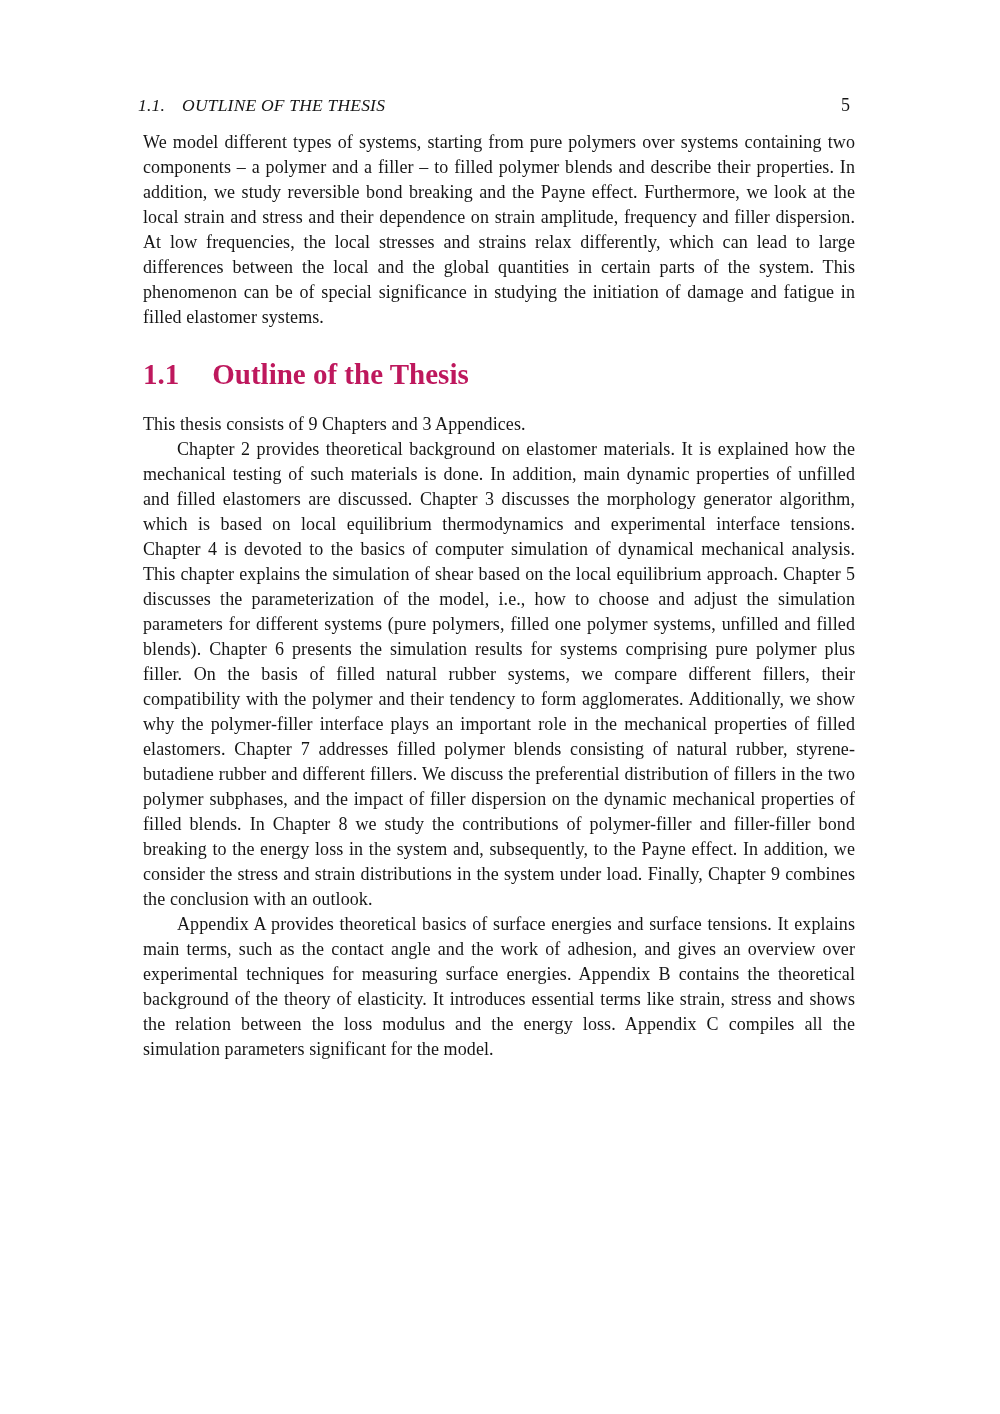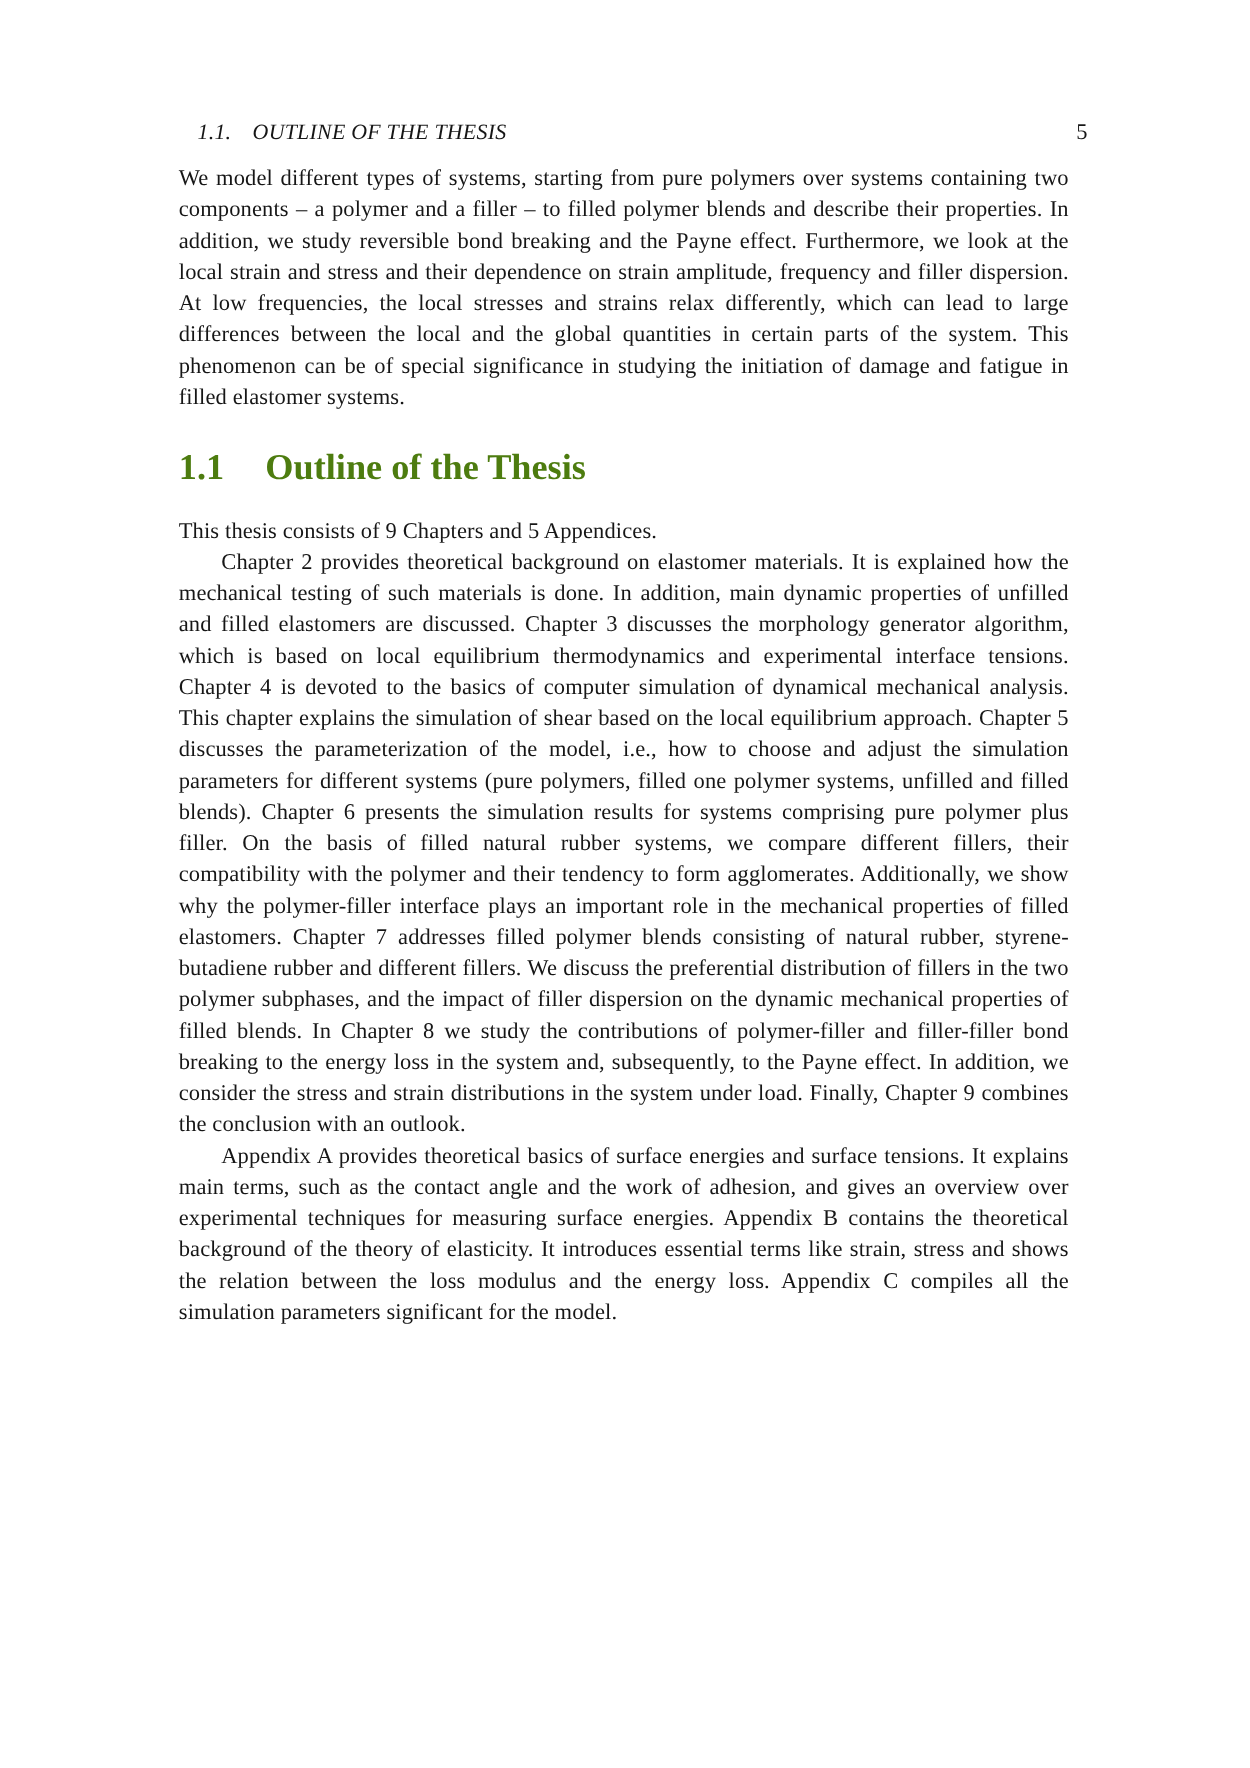--- a/index.html
+++ b/index.html
@@ -17,21 +17,21 @@
   }
   .page {
     position: relative;
     width: 1000px;
     height: 1414px;
     background: #ffffff;
   }
   .running-header {
     position: absolute;
     top: 94px;
-    left: 158px;
+    left: 138px;
     width: 712px;
     display: flex;
     justify-content: space-between;
     align-items: center;
     font-size: 17.5px;
     line-height: 22px;
   }
   .running-header .header-left {
     font-style: italic;
     letter-spacing: 0.2px;
@@ -61,21 +61,21 @@
     text-indent: 34px;
   }
   .section-heading {
     margin: 27px 0 21px 0;
     padding: 0;
     font-size: 29px;
     line-height: 34px;
     font-weight: bold;
     letter-spacing: 0;
     text-align: left;
-    color: #4d7c0f;
+    color: #be185d;
   }
   .section-heading .sec-num {
     margin-right: 33px;
   }
 </style>
 </head>
 <body>
 
 <div class="page">
 
@@ -87,21 +87,21 @@
   </header>
 
   <main class="text-block">
 
     <p class="para">We model different types of systems, starting from pure polymers over systems containing two components – a polymer and a filler – to filled polymer blends and describe their properties. In addition, we study reversible bond breaking and the Payne effect. Furthermore, we look at the local strain and stress and their dependence on strain amplitude, frequency and filler dispersion. At low frequencies, the local stresses and strains relax differently, which can lead to large differences between the local and the global quantities in certain parts of the system. This phenomenon can be of special significance in studying the initiation of damage and fatigue in filled elastomer systems.</p>
 
     <h2 class="section-heading">
       <span class="sec-num">1.1</span><span class="sec-title">Outline of the Thesis</span>
     </h2>
 
-    <p class="para">This thesis consists of 9 Chapters and 5 Appendices.</p>
+    <p class="para">This thesis consists of 9 Chapters and 3 Appendices.</p>
 
     <p class="para indent">Chapter 2 provides theoretical background on elastomer materials. It is explained how the mechanical testing of such materials is done. In addition, main dynamic properties of unfilled and filled elastomers are discussed. Chapter 3 discusses the morphology generator algorithm, which is based on local equilibrium thermodynamics and experimental interface tensions. Chapter 4 is devoted to the basics of computer simulation of dynamical mechanical analysis. This chapter explains the simulation of shear based on the local equilibrium approach. Chapter 5 discusses the parameterization of the model, i.e., how to choose and adjust the simulation parameters for different systems (pure polymers, filled one polymer systems, unfilled and filled blends). Chapter 6 presents the simulation results for systems comprising pure polymer plus filler. On the basis of filled natural rubber systems, we compare different fillers, their compatibility with the polymer and their tendency to form agglomerates. Additionally, we show why the polymer-filler interface plays an important role in the mechanical properties of filled elastomers. Chapter 7 addresses filled polymer blends consisting of natural rubber, styrene-butadiene rubber and different fillers. We discuss the preferential distribution of fillers in the two polymer subphases, and the impact of filler dispersion on the dynamic mechanical properties of filled blends. In Chapter 8 we study the contributions of polymer-filler and filler-filler bond breaking to the energy loss in the system and, subsequently, to the Payne effect. In addition, we consider the stress and strain distributions in the system under load. Finally, Chapter 9 combines the conclusion with an outlook.</p>
 
     <p class="para indent">Appendix A provides theoretical basics of surface energies and surface tensions. It explains main terms, such as the contact angle and the work of adhesion, and gives an overview over experimental techniques for measuring surface energies. Appendix B contains the theoretical background of the theory of elasticity. It introduces essential terms like strain, stress and shows the relation between the loss modulus and the energy loss. Appendix C compiles all the simulation parameters significant for the model.</p>
 
   </main>
 
 </div>
 
 </body></html>

